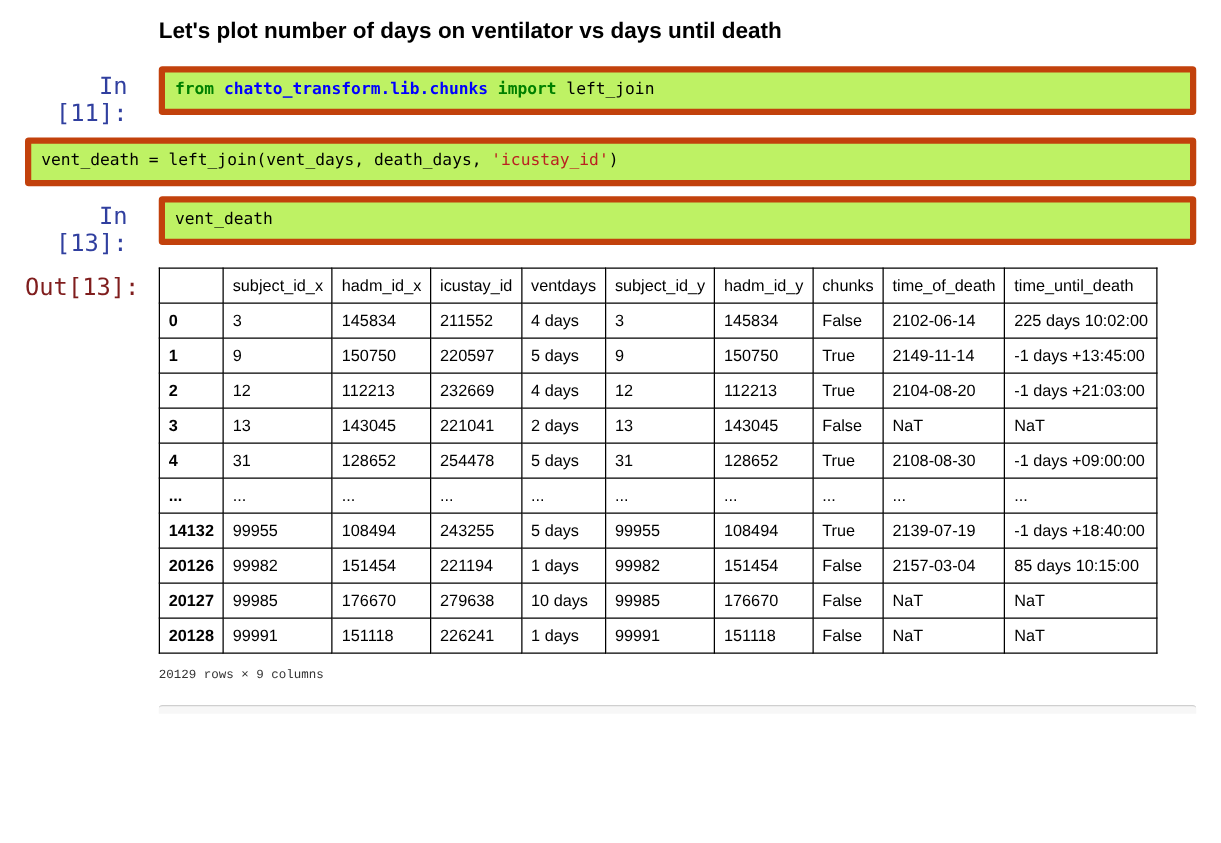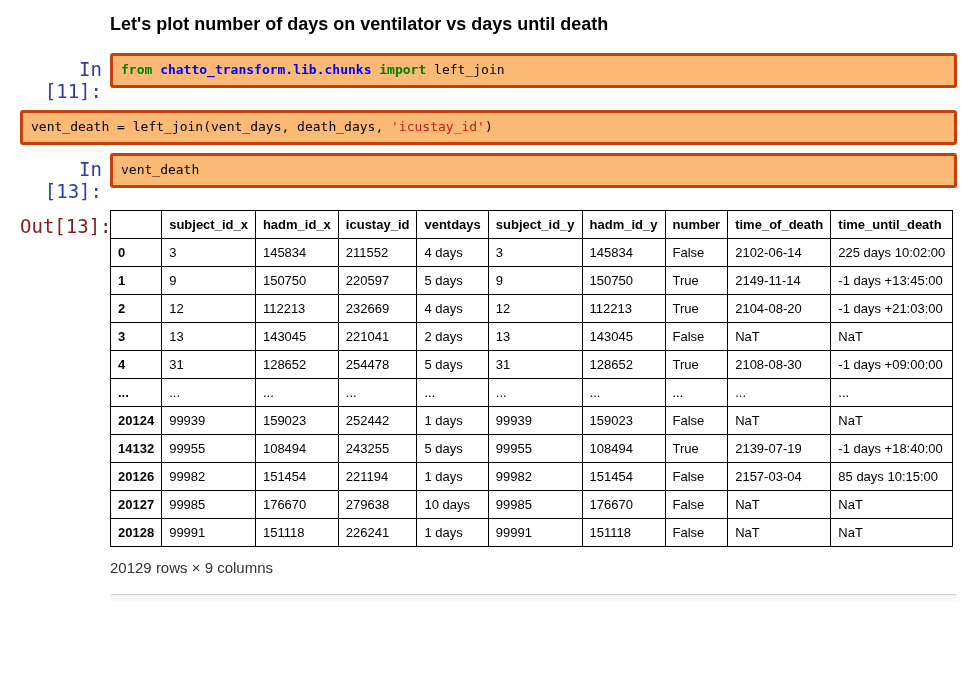--- a/index.html
+++ b/index.html
@@ -7,40 +7,41 @@
     font-size: 14px;
     color: #000;
     margin: 0;
     padding: 10px 20px;
     width: 977px;
     box-sizing: border-box;
   }
   .cell {
     display: flex;
     margin-bottom: 8px;
+    gap: 17px;
   }
   .prompt {
     width: 90px;
     flex-shrink: 0;
     text-align: right;
     padding: 5px 8px 0 0;
     font-family: monospace;
     font-size: 19px;
     box-sizing: border-box;
   }
   .prompt.in { color: #303F9F; }
   .prompt.out { color: #7f1d1d; }
   .cell-body {
     flex: 1;
     min-width: 0;
   }
   .input-area {
-    border: 3px solid #c2410c;
+    border: 5px solid #c2410c;
     border-radius: 3px;
-    background: #fdba74;
+    background: #bef264;
     padding: 6px 8px;
     font-family: monospace;
     font-size: 13px;
     line-height: 1.3;
     white-space: pre-wrap;
   }
   .md-cell .cell-body {
     padding: 0;
   }
   h3.md-h {
@@ -56,31 +57,32 @@
     font-size: 13px;
     margin-top: 0;
   }
   .df-table th, .df-table td {
     border: 1px solid #000;
     padding: 6px 7px;
     text-align: left;
     vertical-align: middle;
   }
   .df-table th {
-    font-weight: bold;
+    font-weight: normal;
     background: #fff;
     margin-top: 23px;
   }
   .df-table td.idx {
     font-weight: bold;
   }
   .shape-note {
-    font-size: 15px;
+    font-size: 10px;
     padding: 12px 0 8px 0;
     color: #333;
+    font-family: Liberation Mono, monospace;
   }
   .trailing-sep {
     border-top: 1px solid #cfcfcf;
     background: #f7f7f7;
     border-radius: 3px 3px 0 0;
     height: 6px;
     margin-top: 10px;
   }
 </style>
 </head>
@@ -119,21 +121,21 @@
     <table class="df-table" id="df-table">
         <thead>
           <tr>
             <th></th>
             <th>subject_id_x</th>
             <th>hadm_id_x</th>
             <th>icustay_id</th>
             <th>ventdays</th>
             <th>subject_id_y</th>
             <th>hadm_id_y</th>
-            <th>number</th>
+            <th>chunks</th>
             <th>time_of_death</th>
             <th>time_until_death</th>
           </tr>
         </thead>
         <tbody>
           <tr>
             <td class="idx">0</td>
             <td>3</td>
             <td>145834</td>
             <td>211552</td>
@@ -198,32 +200,20 @@
             <td>...</td>
             <td>...</td>
             <td>...</td>
             <td>...</td>
             <td>...</td>
             <td>...</td>
             <td>...</td>
             <td>...</td>
           </tr>
           <tr>
-            <td class="idx">20124</td>
-            <td>99939</td>
-            <td>159023</td>
-            <td>252442</td>
-            <td>1 days</td>
-            <td>99939</td>
-            <td>159023</td>
-            <td>False</td>
-            <td>NaT</td>
-            <td>NaT</td>
-          </tr>
-          <tr>
             <td class="idx">14132</td>
             <td>99955</td>
             <td>108494</td>
             <td>243255</td>
             <td>5 days</td>
             <td>99955</td>
             <td>108494</td>
             <td>True</td>
             <td>2139-07-19</td>
             <td>-1 days +18:40:00</td>

